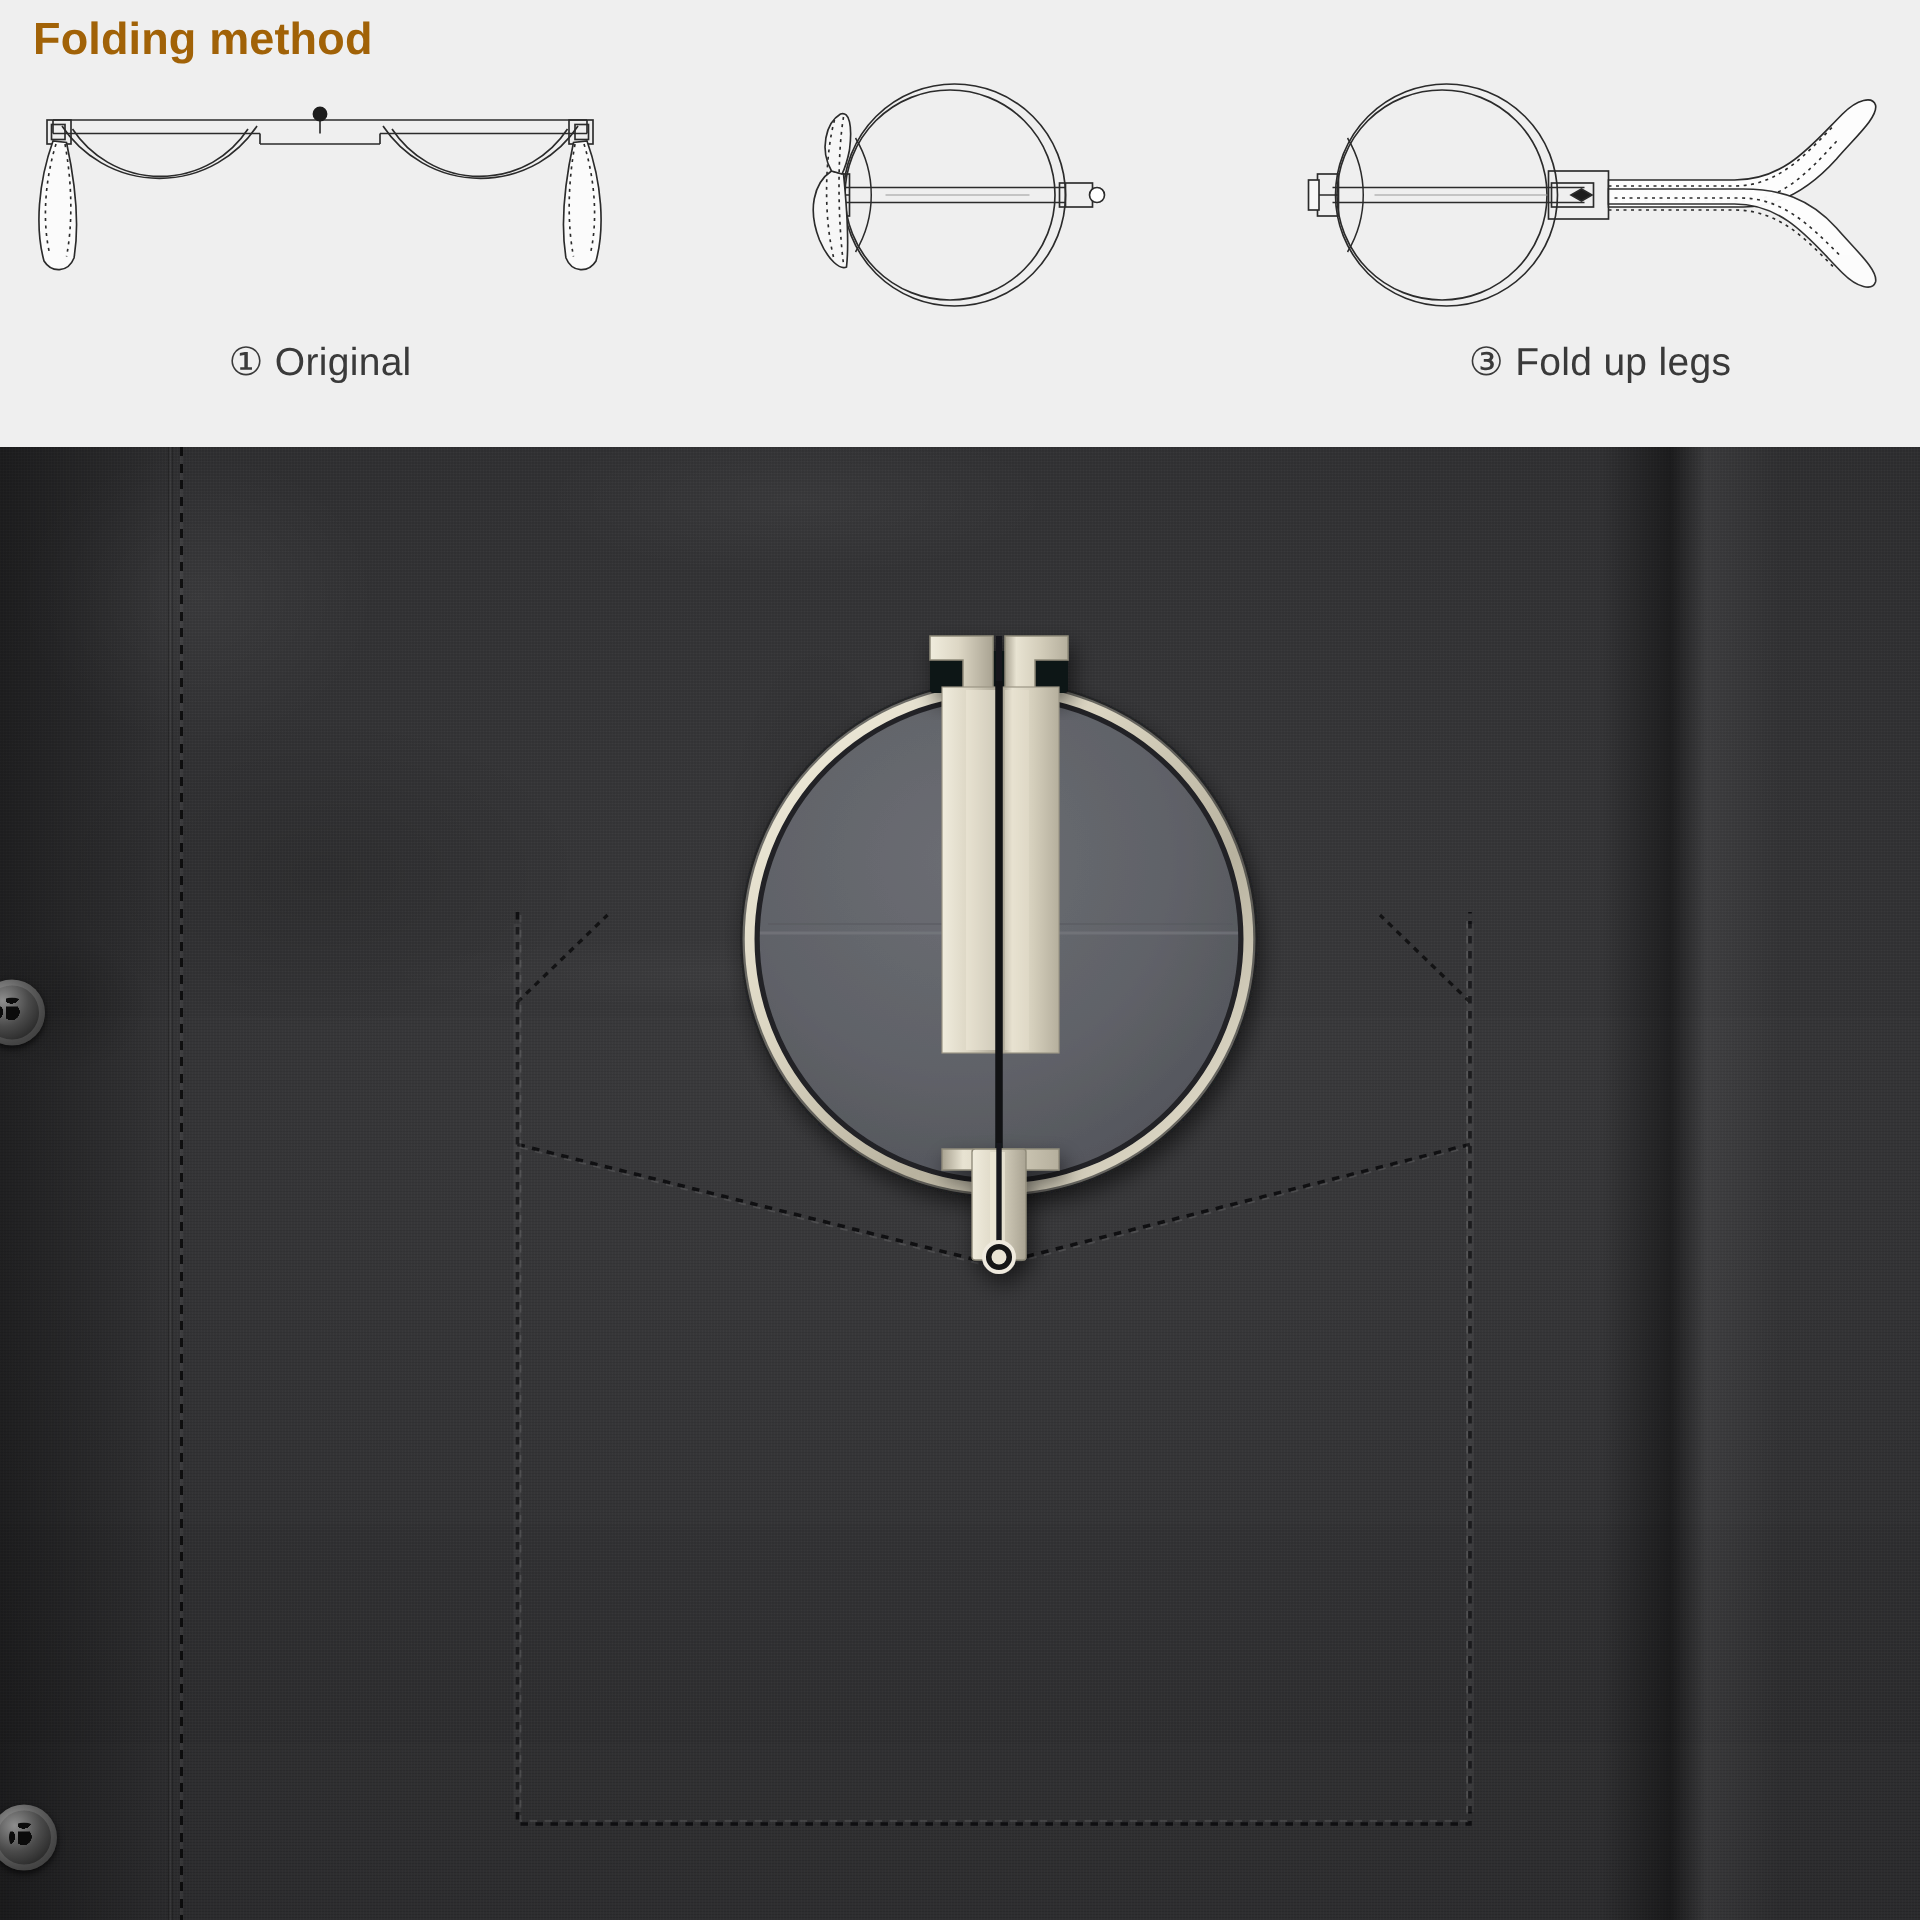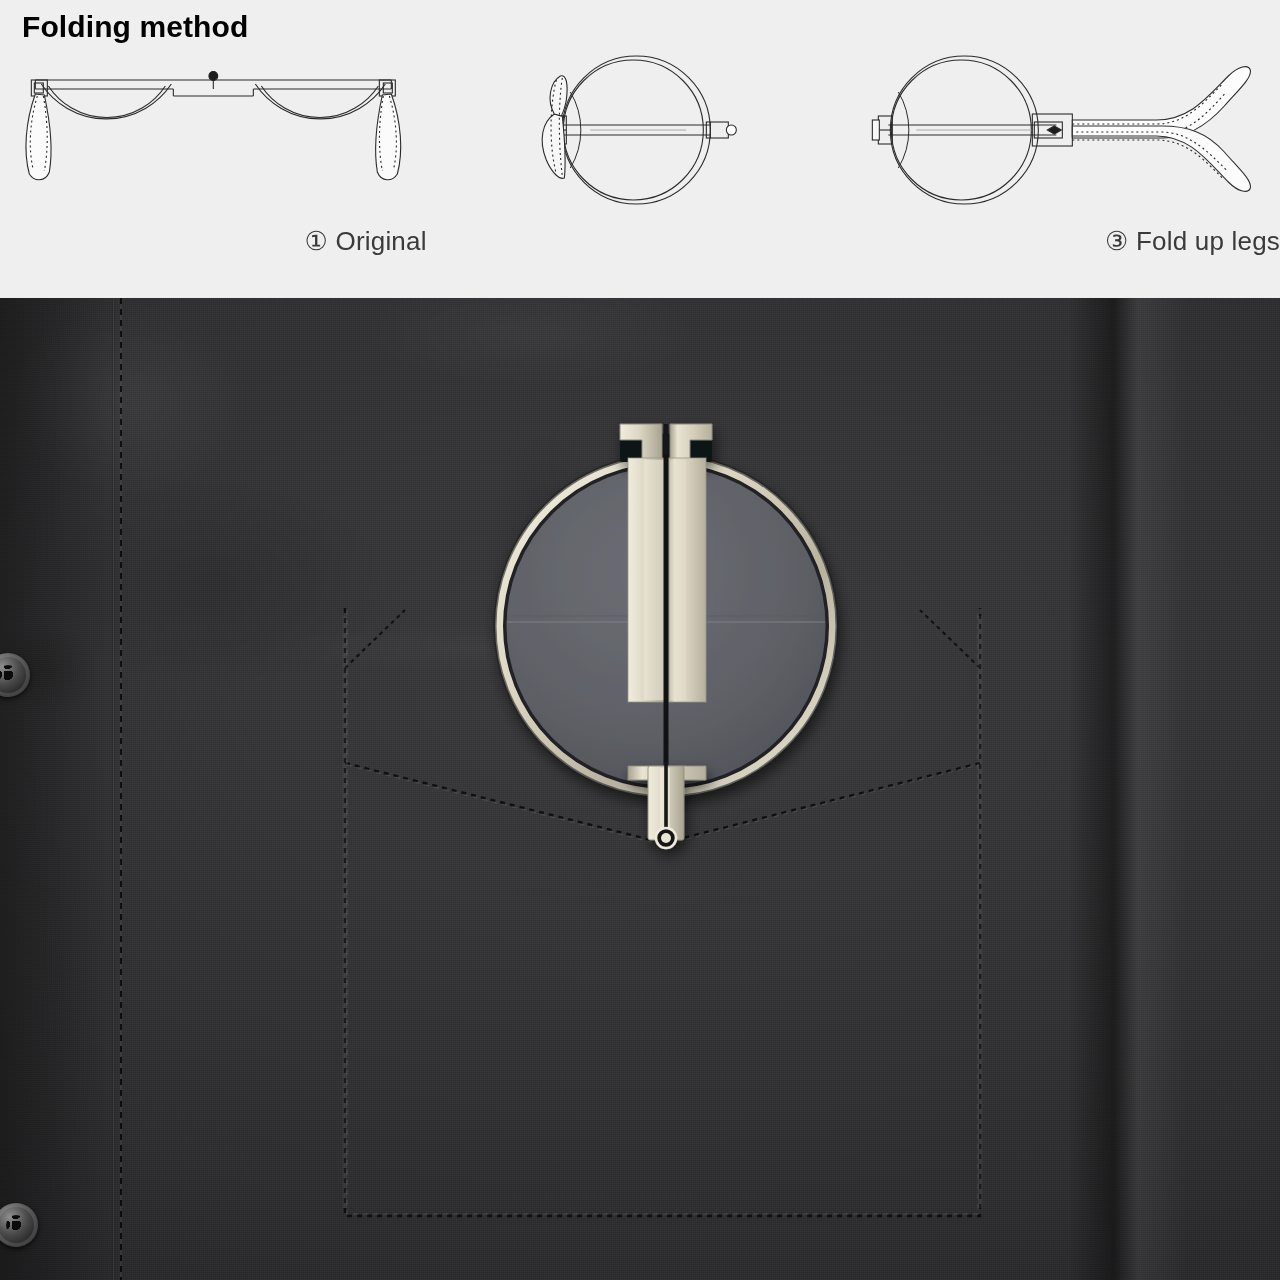--- a/index.html
+++ b/index.html
@@ -26,37 +26,37 @@
     height: 298px;
     background: #efefef;
     overflow: hidden;
   }
   .panel-title {
     position: absolute;
     left: 22px;
     top: 10px;
     font-size: 30px;
     font-weight: 700;
-    color: #000000;
+    color: #a16207;
     letter-spacing: 0.1px;
     white-space: nowrap;
   }
   .steps {
     position: absolute;
     left: 0; top: 40px;
     width: 1280px;
     height: 258px;
     display: flex;
   }
   .step {
     position: relative;
     flex: 1 1 0;
     display: flex;
     flex-direction: column;
-    align-items: flex-end;
+    align-items: center;
   }
   .step-art {
     width: 100%;
     height: 190px;
     display: block;
   }
   .step-art svg { display: block; width: 100%; height: 100%; }
   .step-label {
     font-size: 26px;
     color: #3a3a3a;

